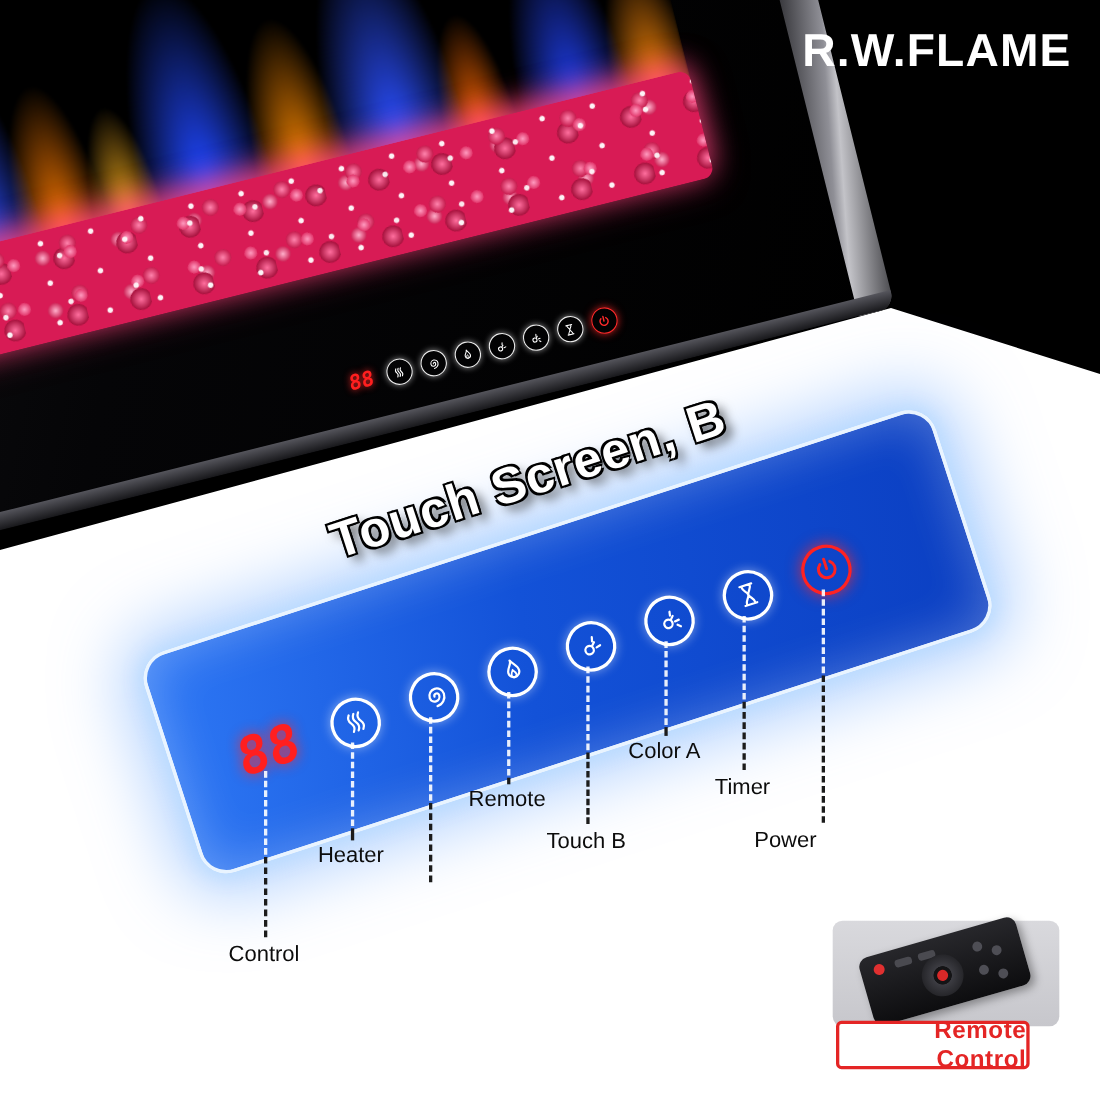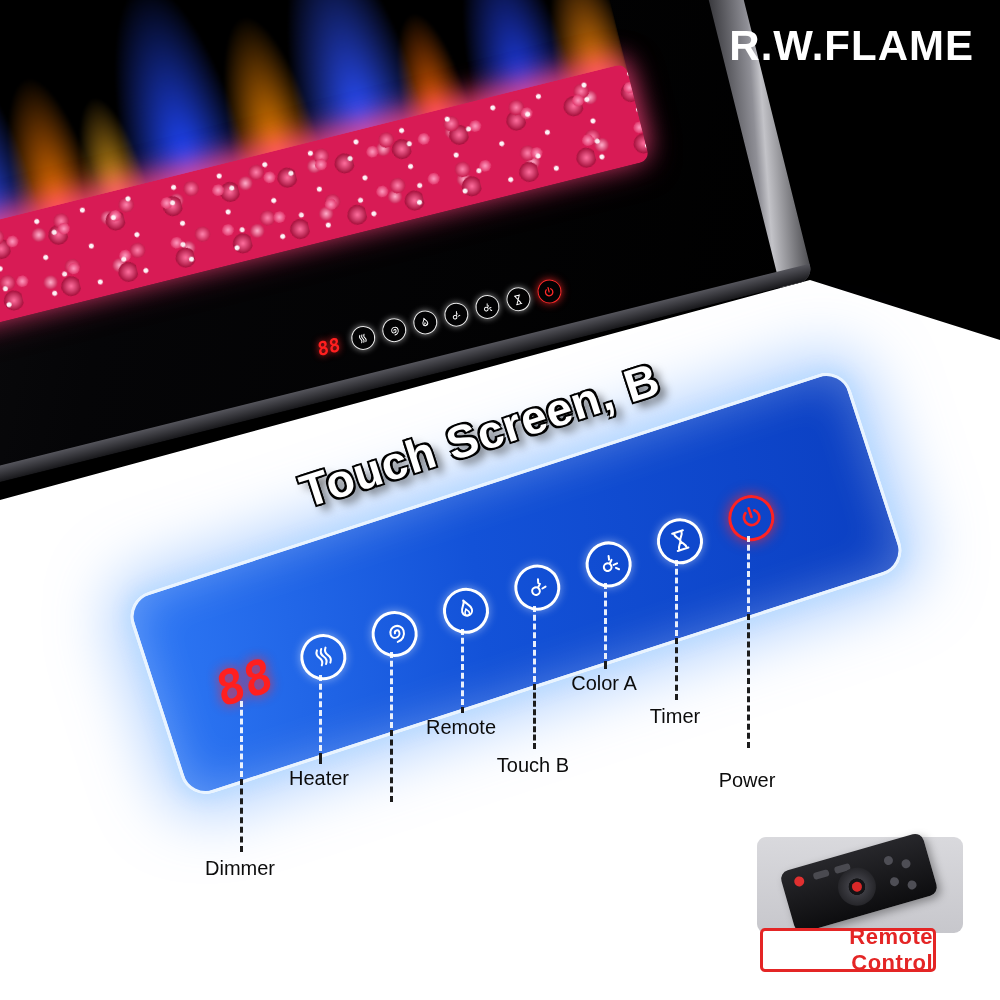--- a/index.html
+++ b/index.html
@@ -91,21 +91,21 @@
   .b5{left:533px;top:684px;height:65px;} .b6{left:604px;top:661px;height:8px;}
   .b7{left:675px;top:638px;height:62px;} .b8{left:747px;top:614px;height:134px;}
 
   
   .lbl{position:absolute;transform:translateX(-50%);z-index:8;color:#0c0c0c;
     font-size:20px;font-weight:500;text-align:center;line-height:1.25;white-space:nowrap;}
   .lbl-wrap{white-space:normal;width:130px;}
   .p1{left:240px;top:856px;} .p2{left:319px;top:766px;}
   .p3{left:390px;top:806px;} .p4{left:461px;top:715px;}
   .p5{left:533px;top:753px;} .p6{left:604px;top:671px;}
-  .p7{left:675px;top:704px;} .p8{left:747px;top:752px;margin-top:16px;}
+  .p7{left:675px;top:704px;} .p8{left:714px;top:752px;}
 
   
   .remote-box{position:absolute;left:757px;top:837px;width:206px;height:96px;z-index:8;
     background:linear-gradient(180deg,#d9d9dd,#c7c7cc);border-radius:9px;}
   .remote-body{position:absolute;left:28px;top:14px;width:148px;height:64px;
     background:linear-gradient(180deg,#27272b,#0d0d0f);border-radius:9px;
     transform:rotate(-16deg);box-shadow:3px 4px 8px rgba(0,0,0,.35);}
   .r-power{position:absolute;left:12px;top:9px;width:10px;height:10px;border-radius:50%;background:#e03030;}
   .r-pill{position:absolute;width:16px;height:7px;border-radius:3px;background:#4a4a50;}
   .r-pill.a{left:32px;top:10px;} .r-pill.b{left:54px;top:10px;}
@@ -262,21 +262,21 @@
 
   <div class="ln ln-b b1"></div>
   <div class="ln ln-b b2"></div>
   <div class="ln ln-b b3"></div>
   <div class="ln ln-b b4"></div>
   <div class="ln ln-b b5"></div>
   <div class="ln ln-b b6"></div>
   <div class="ln ln-b b7"></div>
   <div class="ln ln-b b8"></div>
 
-  <div class="lbl p1">Dimmer</div>
+  <div class="lbl p1">Control</div>
   <div class="lbl p2">Heater</div>
   <div class="lbl p4">Remote</div>
   <div class="lbl p5">Touch B</div>
   <div class="lbl p6">Color A</div>
   <div class="lbl p7">Timer</div>
   <div class="lbl p8">Power</div>
 
   <div class="remote-box">
     <div class="remote-body">
       <span class="r-power"></span>

